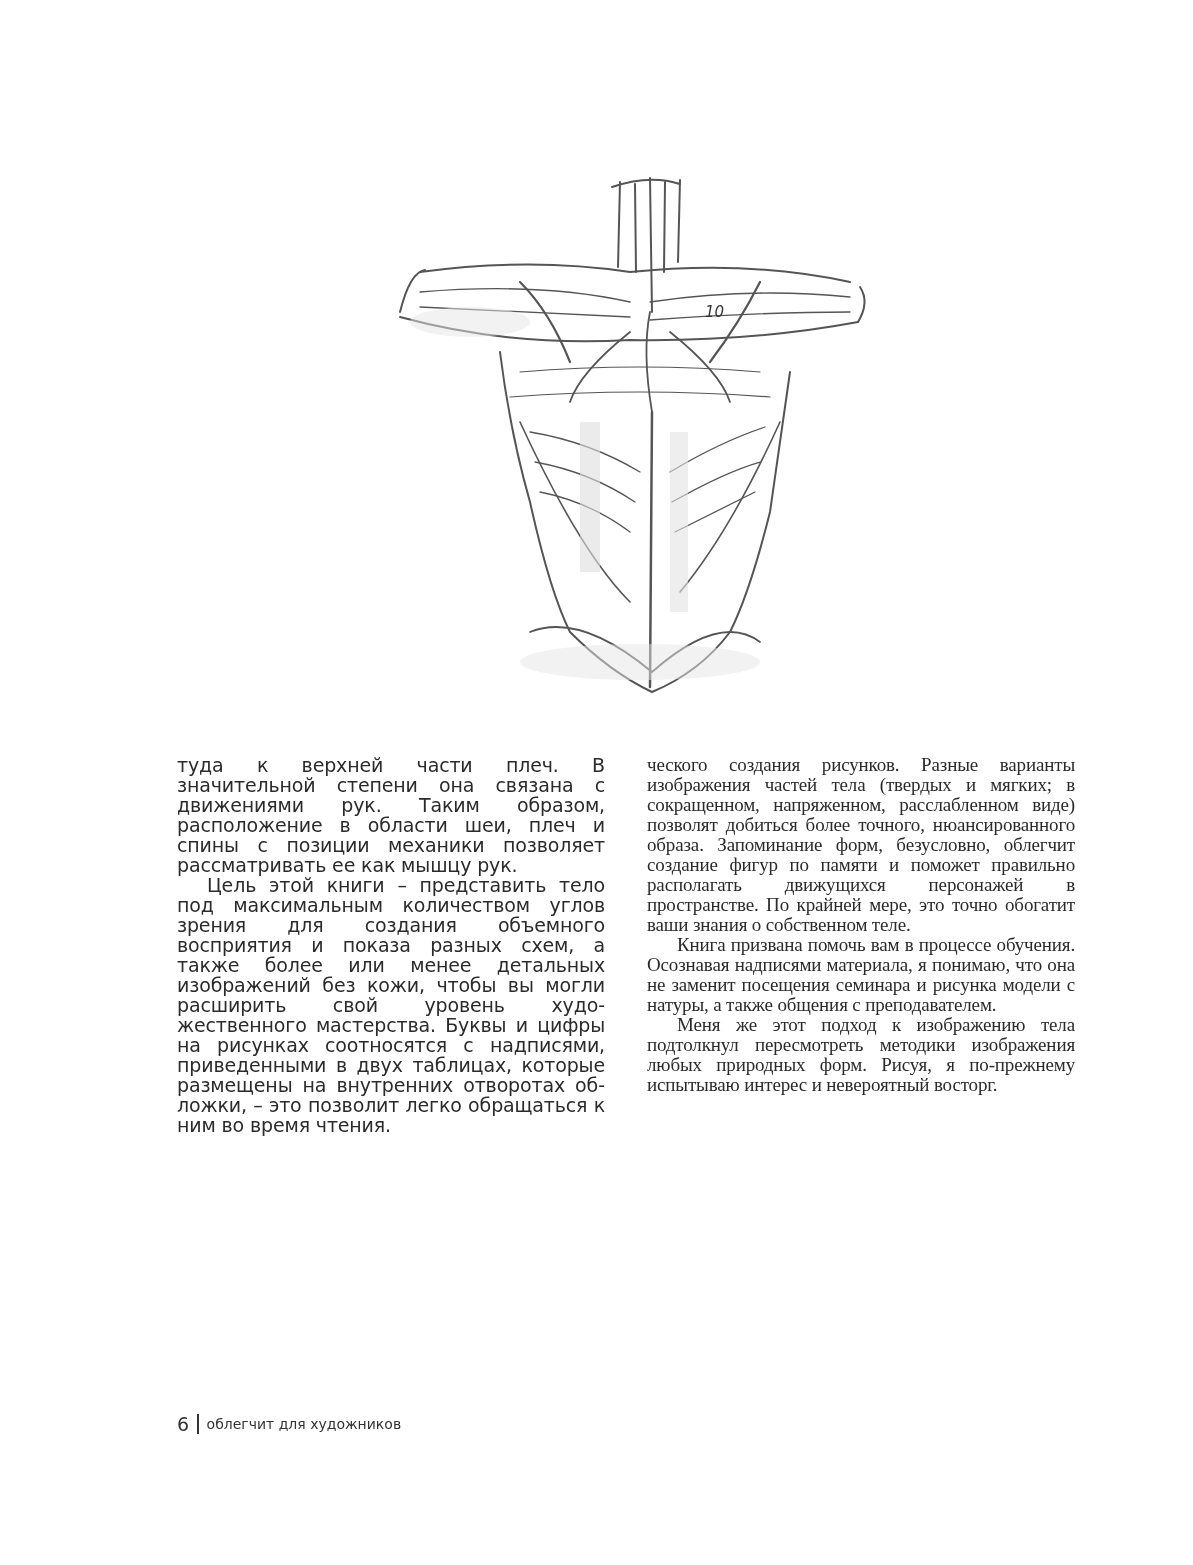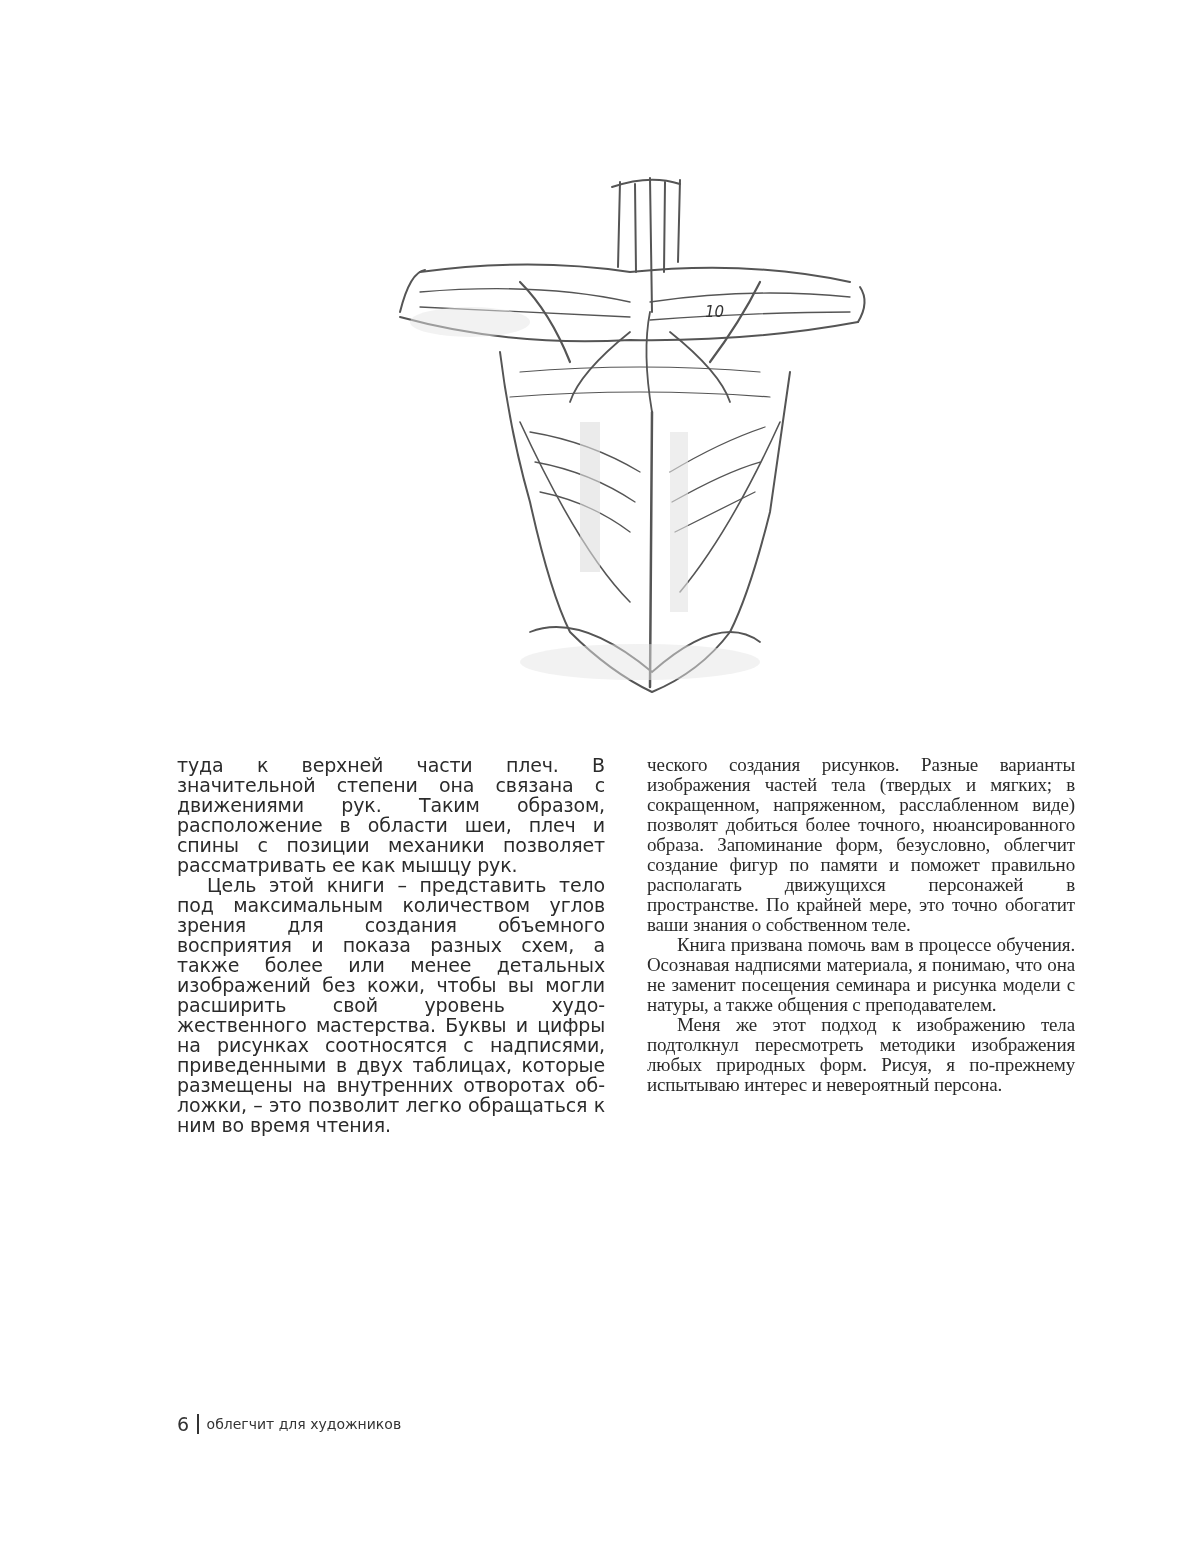--- a/index.html
+++ b/index.html
@@ -55,20 +55,20 @@
 </div>
 
 <div class="col left">
   <p>туда к верхней части плеч. В значительной степени она связана с движениями рук. Таким образом, расположение в области шеи, плеч и спины с позиции механики позволяет рассматривать ее как мышцу рук.</p>
   <p class="indent">Цель этой книги – представить тело под максимальным количеством углов зрения для создания объемного восприятия и по­каза разных схем, а также более или менее детальных изображений без кожи, чтобы вы могли расширить свой уровень худо­жественного мастерства. Буквы и цифры на рисунках соотносятся с надписями, приведенными в двух таблицах, которые размещены на внутренних отворотах об­ложки, – это позволит легко обращаться к ним во время чтения.</p>
 </div>
 
 <div class="col right">
   <p>ческого создания рисунков. Разные вари­анты изображения частей тела (твердых и мягких; в сокращенном, напряженном, расслабленном виде) позволят добиться более точного, нюансированного образа. Запоминание форм, безусловно, облегчит создание фигур по памяти и поможет пра­вильно располагать движущихся персона­жей в пространстве. По крайней мере, это точно обогатит ваши знания о собственном теле.</p>
   <p class="indent">Книга призвана помочь вам в процессе обучения. Осознавая надписями материа­ла, я понимаю, что она не заменит посеще­ния семинара и рисунка модели с натуры, а также общения с преподавателем.</p>
-  <p class="indent">Меня же этот подход к изображению тела подтолкнул пересмотреть методи­ки изображения любых природных форм. Рисуя, я по-прежнему испытываю интерес и невероятный персона.</p>
+  <p class="indent">Меня же этот подход к изображению тела подтолкнул пересмотреть методи­ки изображения любых природных форм. Рисуя, я по-прежнему испытываю интерес и невероятный восторг.</p>
 </div>
 
 <div class="footer">
   <span class="pnum">6</span>
   <span class="sep"></span>
   <span>облегчит для художников</span>
 </div>
 
 </body></html>

